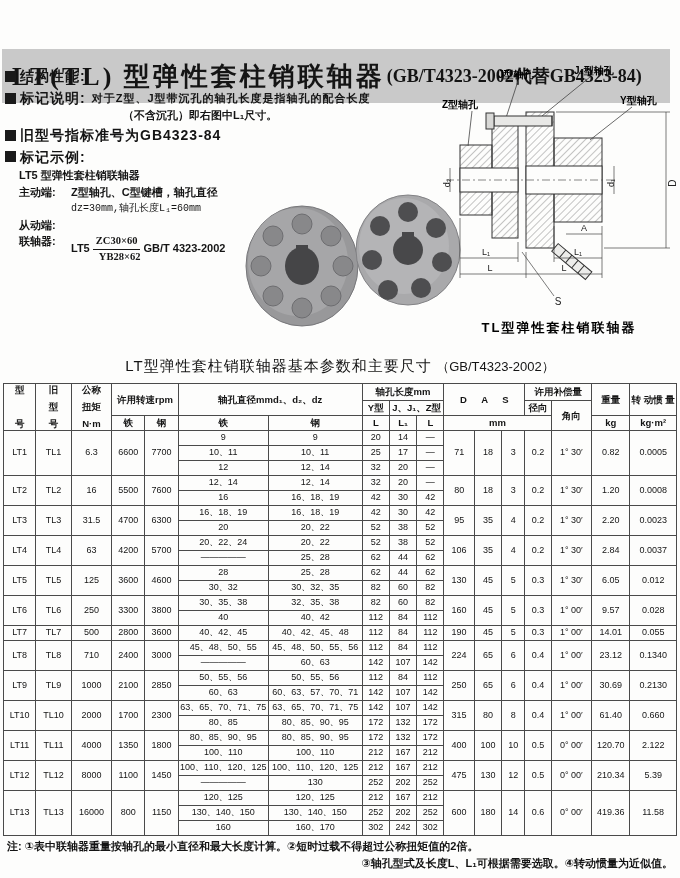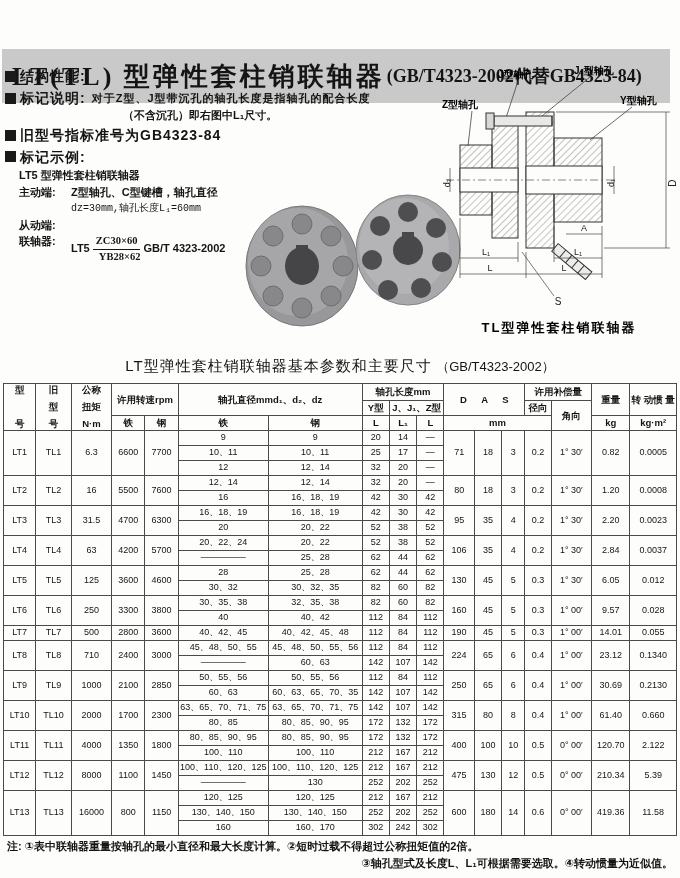--- a/index.html
+++ b/index.html
@@ -526,21 +526,21 @@
           <td rowspan="2">250</td>
           <td rowspan="2">65</td>
           <td rowspan="2">6</td>
           <td rowspan="2">0.4</td>
           <td rowspan="2">1° 00′</td>
           <td rowspan="2">30.69</td>
           <td rowspan="2">0.2130</td>
         </tr>
         <tr>
           <td class="dia">60、63</td>
-          <td class="dia">60、63、65、70、35</td>
+          <td class="dia">60、63、57、70、71</td>
           <td>142</td>
           <td>107</td>
           <td>142</td>
         </tr>
         <tr>
           <td rowspan="2">LT10</td>
           <td rowspan="2">TL10</td>
           <td rowspan="2">2000</td>
           <td rowspan="2">1700</td>
           <td rowspan="2">2300</td>

